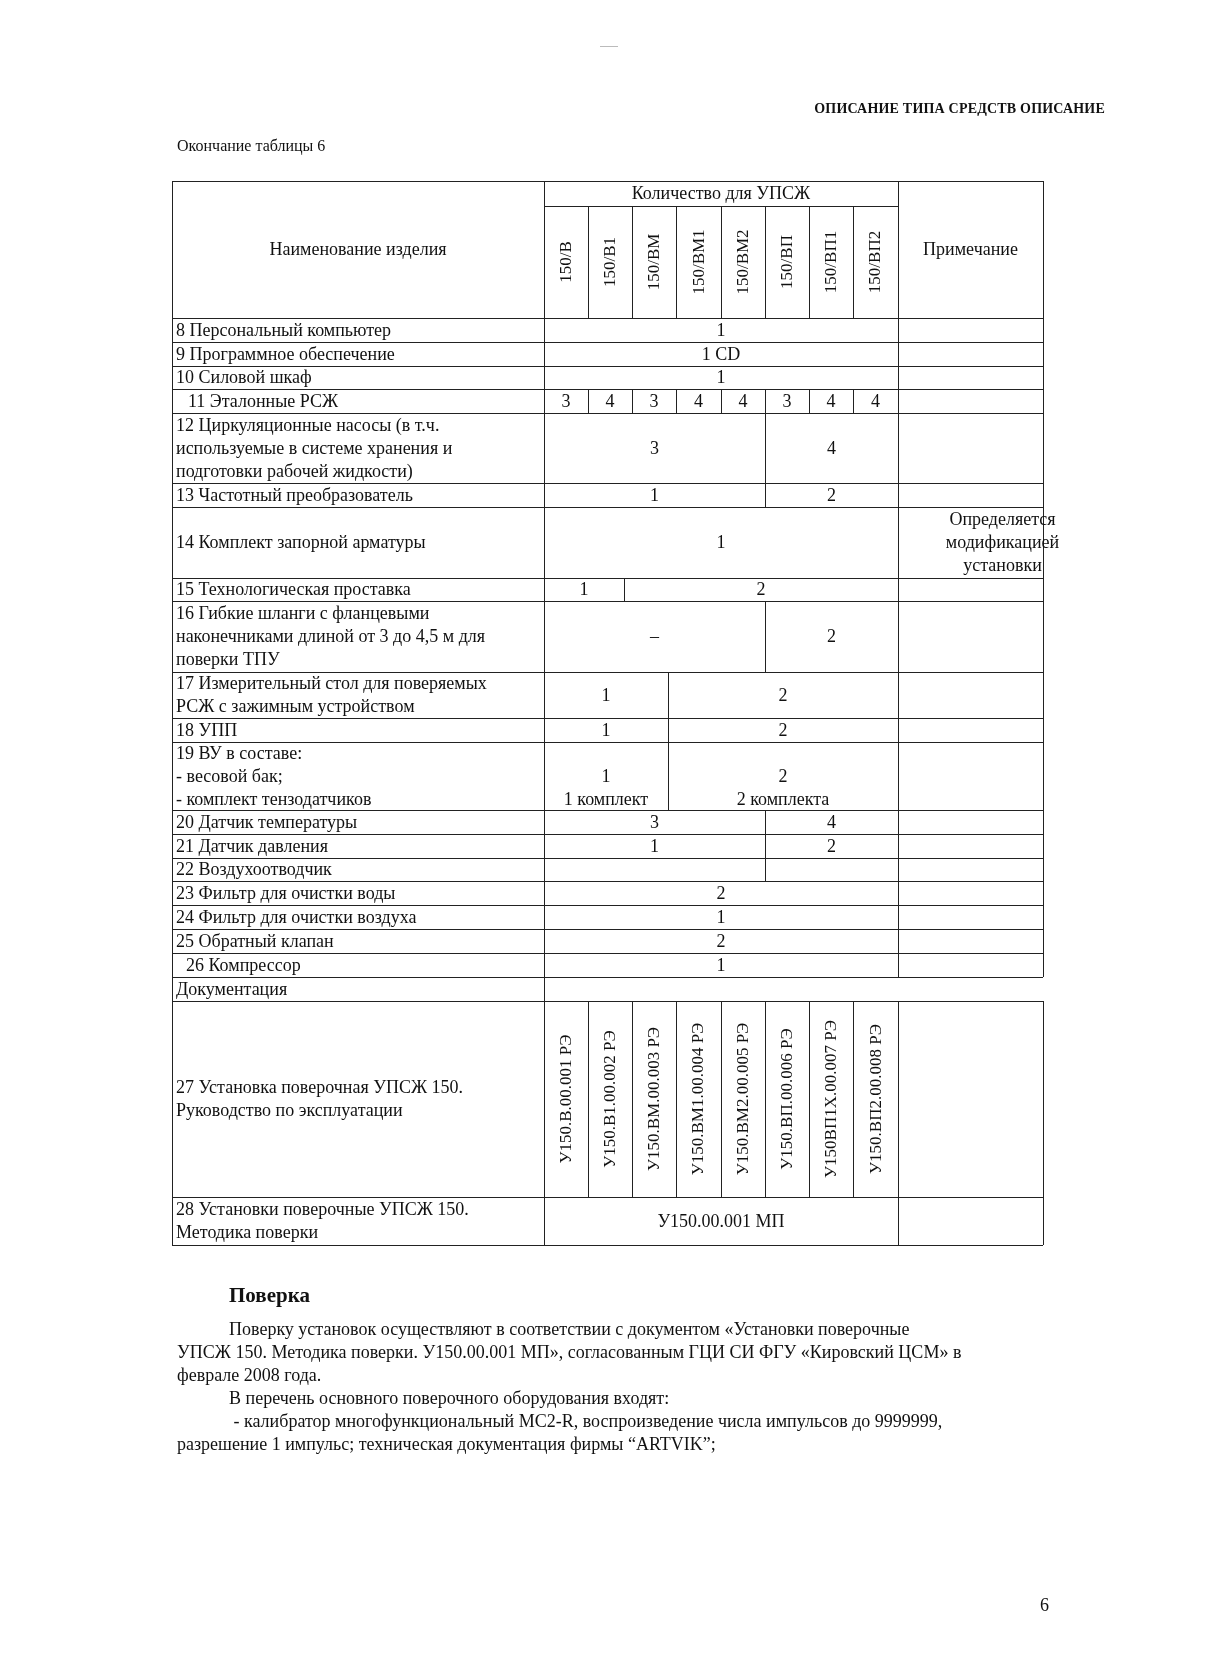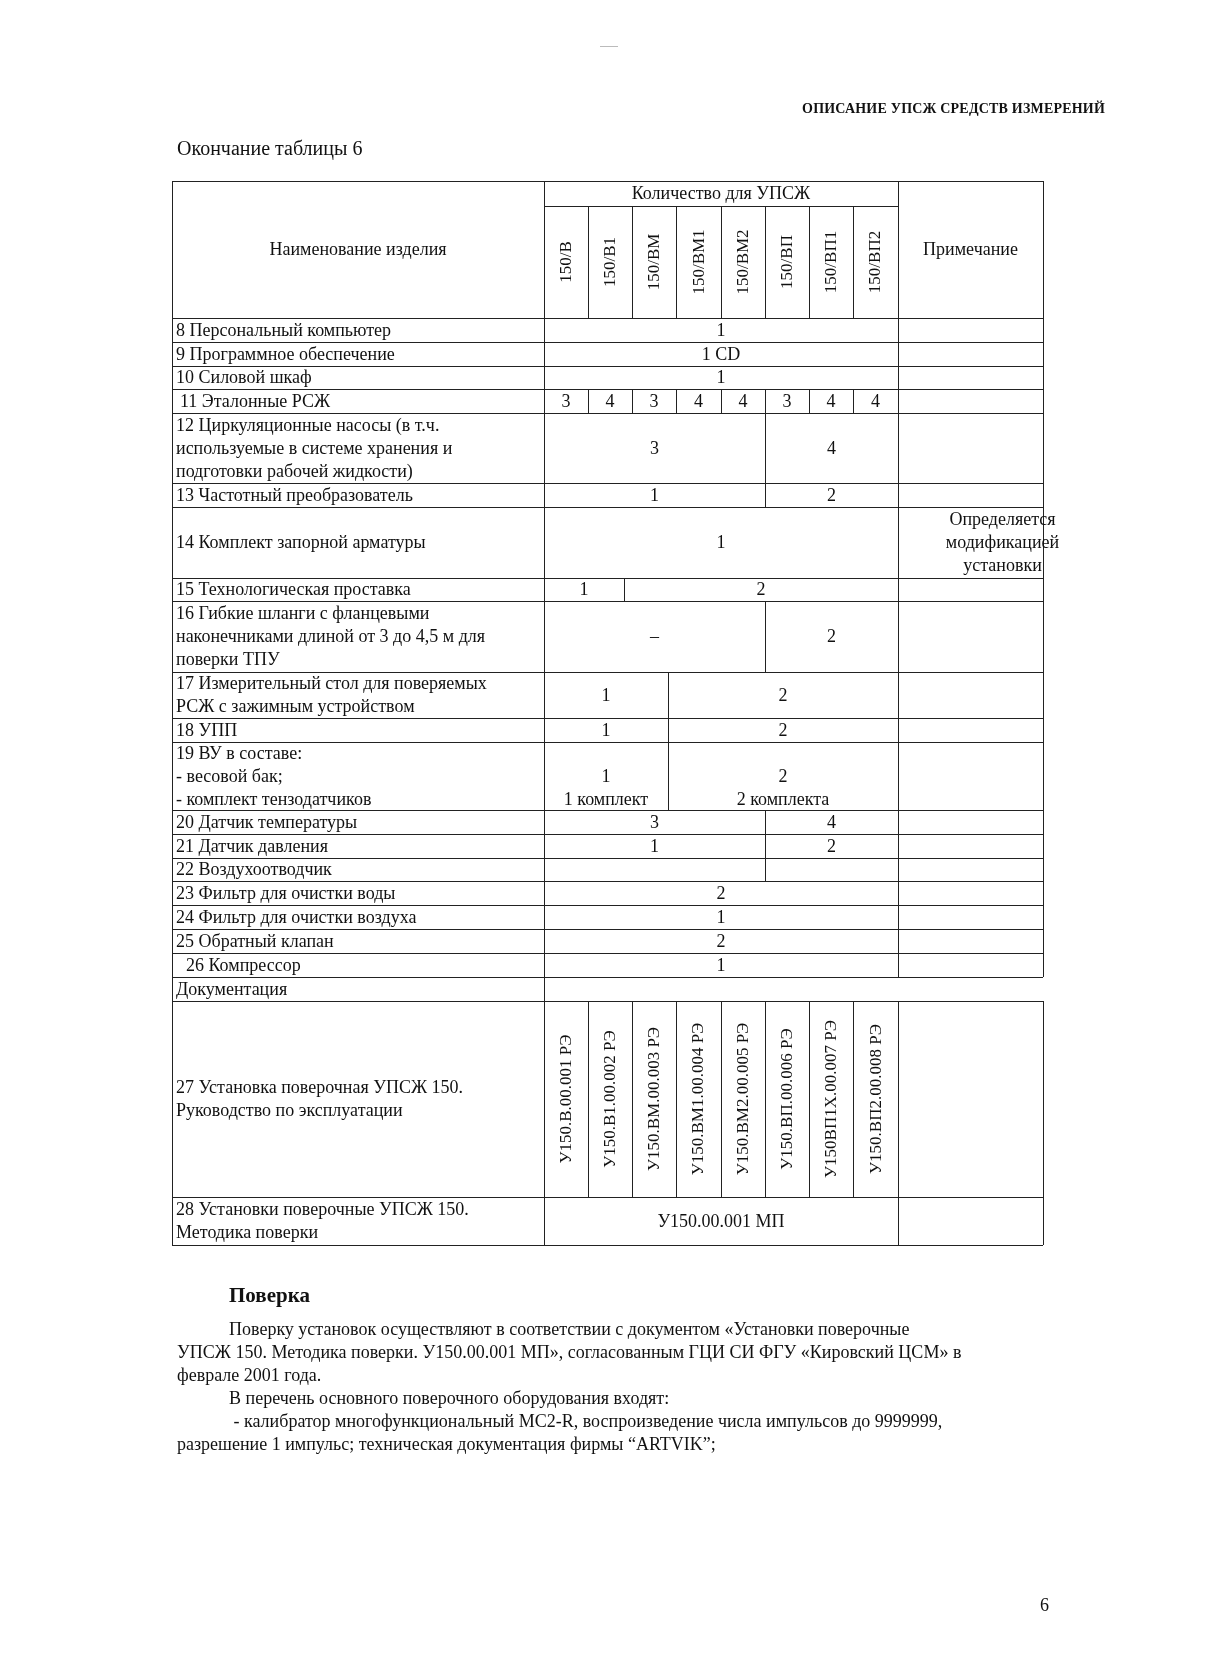--- a/index.html
+++ b/index.html
@@ -1,38 +1,38 @@
 <!DOCTYPE html>
 <html><head>
 <meta charset="utf-8">
 <style>
   html, body { margin: 0; padding: 0; background: #ffffff; }
   body { width: 1207px; height: 1679px; position: relative; overflow: hidden;
          font-family: "Liberation Serif", serif; color: #111; }
   .abs { position: absolute; }
   .hdr-right { left: 800px; top: 101px; width: 305px; text-align: right; font-weight: bold; font-size: 14px; letter-spacing: 0.2px; }
-  .caption { left: 177px; top: 137px; font-size: 20px; }
+  .caption { left: 177px; top: 137px; font-size: 16px; }
   .table { position: absolute; left: 172px; top: 181px; width: 871px; height: 1064px; }
   .hl { position: absolute; height: 0; border-top: 1.5px solid #222; }
   .vl { position: absolute; width: 0; border-left: 1.5px solid #222; }
   .cell { position: absolute; display: flex; align-items: center; font-size: 18px; line-height: 23px; }
   .cell.c { justify-content: center; text-align: center; }
   .cell.l { justify-content: flex-start; padding-left: 4px; }
   .vtext { position: absolute; display: flex; align-items: center; justify-content: center; }
   .vtext span { display: inline-block; transform: rotate(-90deg); white-space: nowrap; font-size: 17px; }
   .h2 { left: 229px; top: 1283px; font-size: 21px; font-weight: bold; }
   .para { position: absolute; font-size: 18px; line-height: 23px; }
   .pageno { left: 1040px; top: 1595px; font-size: 18px; }
   .scan-mark { left: 600px; top: 46px; width: 18px; border-top: 1px solid #bbb; }
 </style>
 </head>
 <body>
 
 <div class="abs scan-mark"></div>
-<div class="abs hdr-right">ОПИСАНИЕ УПСЖ СРЕДСТВ ИЗМЕРЕНИЙ</div>
+<div class="abs hdr-right">ОПИСАНИЕ ТИПА СРЕДСТВ ОПИСАНИЕ</div>
 <div class="abs caption">Окончание таблицы 6</div>
 
 <div class="table" id="tbl">
     <div class="hl" style="left: 0px; width: 871px; top: 0px;"></div>
     <div class="hl" style="left: 0px; width: 871px; top: 1064px;"></div>
     <div class="vl" style="left: 0px; top: 0px; height: 1064px;"></div>
     <div class="vl" style="left: 871px; top: 0px; height: 796px;"></div>
     <div class="vl" style="left: 871px; top: 820px; height: 244px;"></div>
     <div class="cell c" style="left: 0px; width: 372px; top: 0px; height: 137px;">Наименование изделия</div>
     <div class="hl" style="left: 372px; width: 354px; top: 25px;"></div>
@@ -93,21 +93,21 @@
     <div class="hl" style="left: 0px; width: 871px; top: 772px;"></div>
     <div class="hl" style="left: 0px; width: 871px; top: 796px;"></div>
     <div class="hl" style="left: 0px; width: 871px; top: 820px;"></div>
     <div class="hl" style="left: 0px; width: 871px; top: 1016px;"></div>
     <div class="cell l" style="left: 0px; width: 368px; top: 137px; height: 24px;">8 Персональный компьютер</div>
     <div class="cell c" style="left: 372px; width: 354px; top: 137px; height: 24px;">1</div>
     <div class="cell l" style="left: 0px; width: 368px; top: 161px; height: 24px;">9 Программное обеспечение</div>
     <div class="cell c" style="left: 372px; width: 354px; top: 161px; height: 24px;">1 CD</div>
     <div class="cell l" style="left: 0px; width: 368px; top: 185px; height: 23px;">10 Силовой шкаф</div>
     <div class="cell c" style="left: 372px; width: 354px; top: 185px; height: 23px;">1</div>
-    <div class="cell l" style="left: 4px; width: 368px; top: 208px; height: 24px;">11 Эталонные РСЖ</div>
+    <div class="cell l" style="left: 12px; width: 368px; top: 208px; height: 24px;">11 Эталонные РСЖ</div>
     <div class="cell c" style="left: 372px; width: 44px; top: 208px; height: 24px;">3</div>
     <div class="cell c" style="left: 416px; width: 44px; top: 208px; height: 24px;">4</div>
     <div class="vl" style="left: 416px; top: 208px; height: 24px;"></div>
     <div class="cell c" style="left: 460px; width: 44px; top: 208px; height: 24px;">3</div>
     <div class="vl" style="left: 460px; top: 208px; height: 24px;"></div>
     <div class="cell c" style="left: 504px; width: 45px; top: 208px; height: 24px;">4</div>
     <div class="vl" style="left: 504px; top: 208px; height: 24px;"></div>
     <div class="cell c" style="left: 549px; width: 44px; top: 208px; height: 24px;">4</div>
     <div class="vl" style="left: 549px; top: 208px; height: 24px;"></div>
     <div class="cell c" style="left: 593px; width: 44px; top: 208px; height: 24px;">3</div>
@@ -231,18 +231,18 @@
     <div class="cell l" style="left: 0px; width: 368px; top: 1016px; height: 48px; flex-direction: column; align-items: flex-start; justify-content: center;">
       <div>28 Установки поверочные УПСЖ 150.</div>
       <div>Методика поверки</div>
     </div>
     <div class="cell c" style="left: 372px; width: 354px; top: 1016px; height: 48px;">У150.00.001 МП</div>
   </div>
 
 <div class="abs h2">Поверка</div>
 <div class="para" style="left:229px; top:1318px;">Поверку установок осуществляют в соответствии с документом  «Установки поверочные</div>
 <div class="para" style="left:177px; top:1341px;">УПСЖ 150. Методика поверки. У150.00.001 МП», согласованным ГЦИ СИ ФГУ «Кировский ЦСМ» в</div>
-<div class="para" style="left:177px; top:1364px;">феврале 2001 года.</div>
+<div class="para" style="left:177px; top:1364px;">феврале 2008 года.</div>
 <div class="para" style="left:229px; top:1387px;">В перечень основного поверочного оборудования входят:</div>
 <div class="para" style="left:229px; top:1410px; white-space:pre;"> - калибратор многофункциональный MC2-R, воспроизведение числа импульсов до 9999999,</div>
 <div class="para" style="left:177px; top:1433px;">разрешение 1 импульс; техническая документация фирмы “ARTVIK”;</div>
 
 <div class="abs pageno">6</div>
 
 </body></html>

